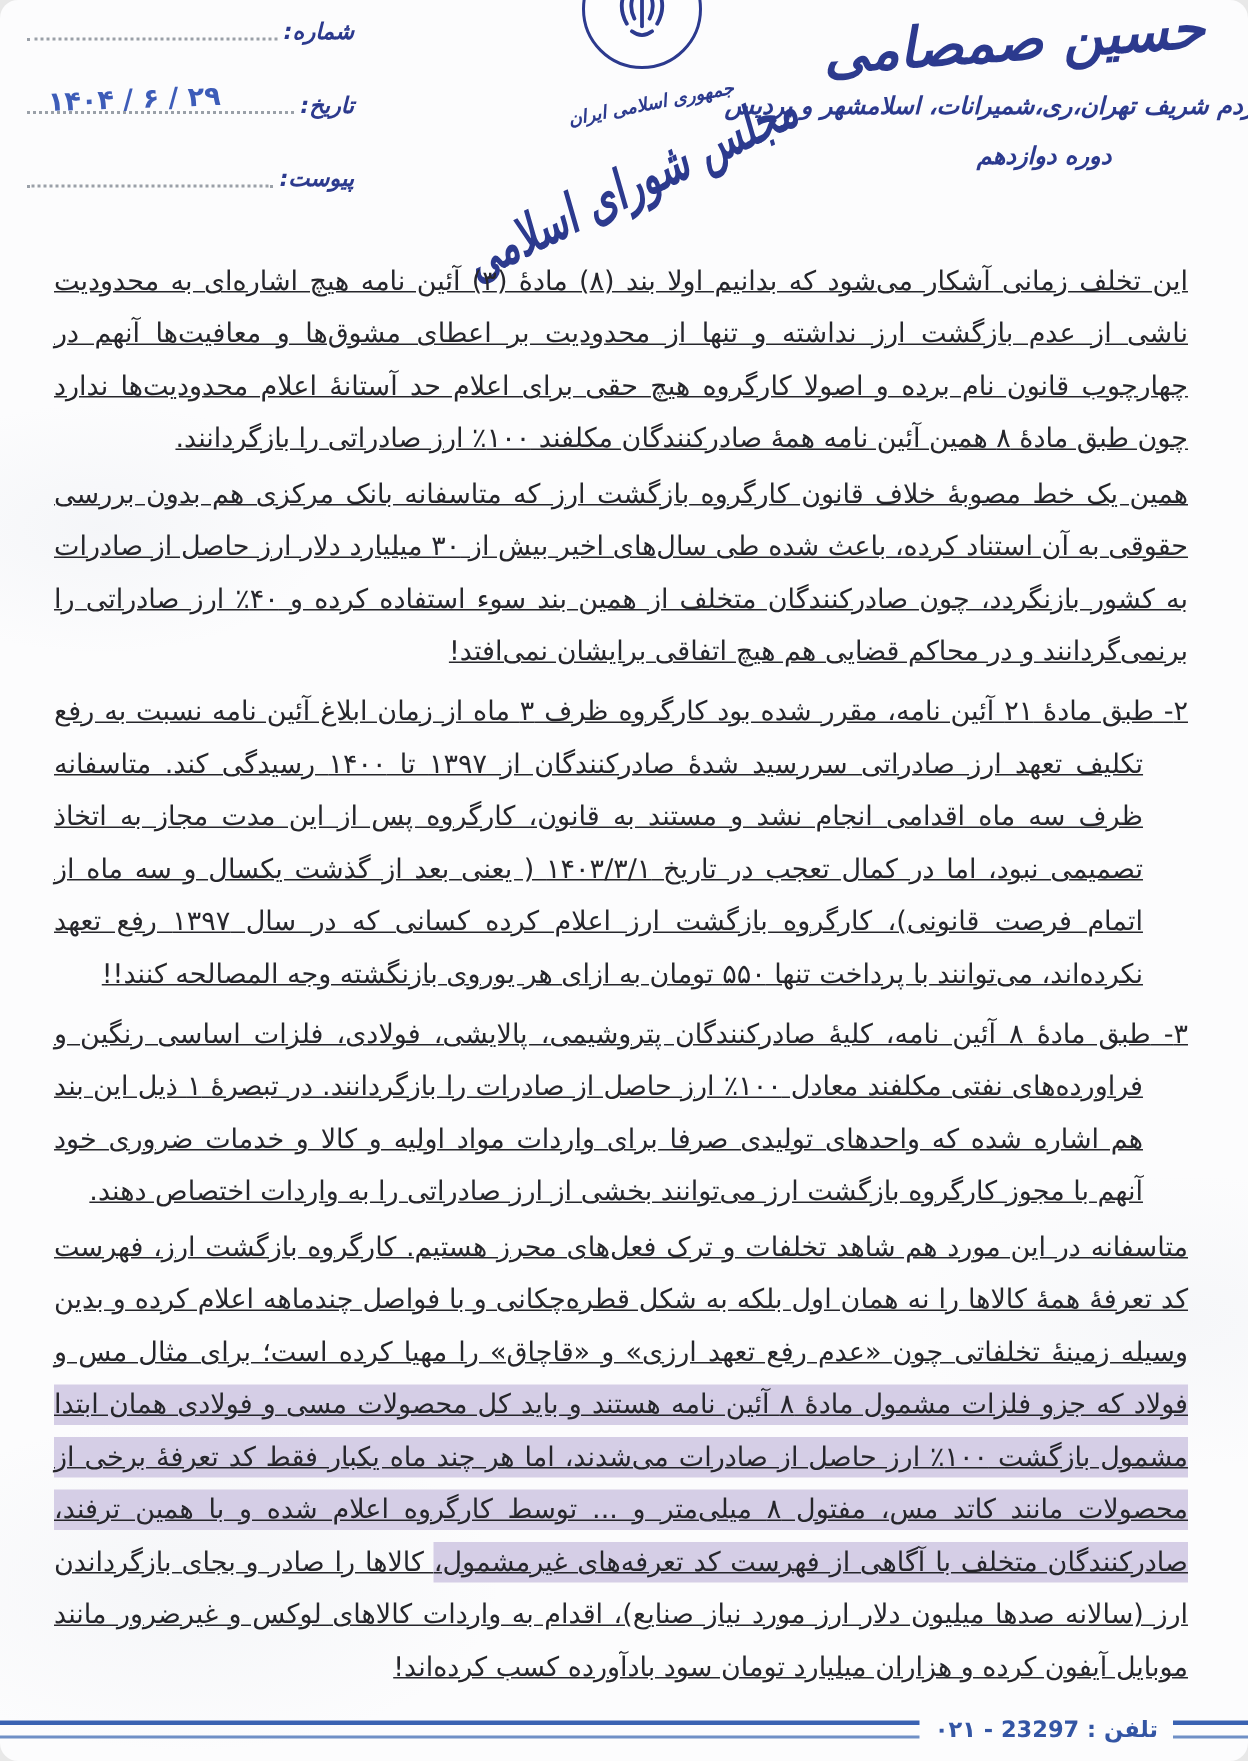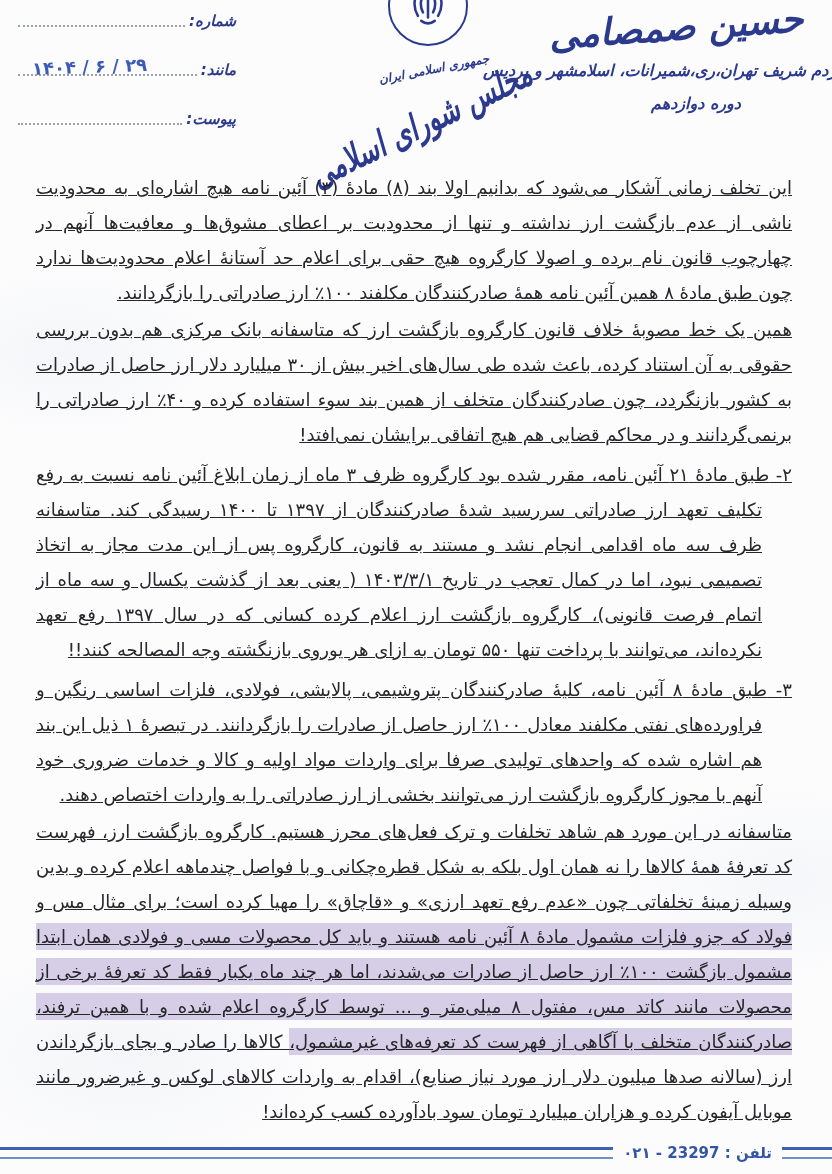--- a/index.html
+++ b/index.html
@@ -5,20 +5,21 @@
   html,body{margin:0;padding:0;}
   body{background:#e8e8e8;font-family:"DejaVu Sans",sans-serif;}
   .page{
     position:relative;width:832px;height:1174px;margin:0 auto;overflow:hidden;
     background:
       radial-gradient(220px 120px at 8% 30%, rgba(190,200,215,.12), transparent 70%),
       radial-gradient(260px 140px at 95% 75%, rgba(190,200,215,.10), transparent 70%),
       radial-gradient(300px 160px at 15% 90%, rgba(180,190,205,.10), transparent 70%),
       #fcfcfd;
     color:#23242a;
+    border-radius:12px;
   }
   
   .fields{position:absolute;top:8px;left:18px;width:218px;direction:rtl;}
   .field-row{position:relative;display:flex;align-items:flex-end;margin-bottom:27px;height:22px;}
   .field-label{color:#2c3a8e;font-size:15px;font-weight:bold;font-style:italic;white-space:nowrap;padding-left:4px;}
   .field-line{flex:1;border-bottom:2px dotted #9aa0a8;height:1px;margin-bottom:3px;}
   .field-value{
     position:absolute;left:14px;bottom:2px;color:#3d5cb8;font-size:18px;font-weight:bold;
     letter-spacing:2px;transform:rotate(-2deg);white-space:nowrap;
   }
@@ -67,21 +68,21 @@
 <body>
 
 <div class="page">
 
   <div class="fields">
     <div class="field-row">
       <span class="field-label">شماره:</span>
       <span class="field-line"></span>
     </div>
     <div class="field-row">
-      <span class="field-label">مانند:</span>
+      <span class="field-label">تاریخ:</span>
       <span class="field-line"></span>
       <span class="field-value">۲۹ / ۶ / ۱۴۰۴</span>
     </div>
     <div class="field-row">
       <span class="field-label">پیوست:</span>
       <span class="field-line"></span>
     </div>
   </div>
 
   <div class="logo">

